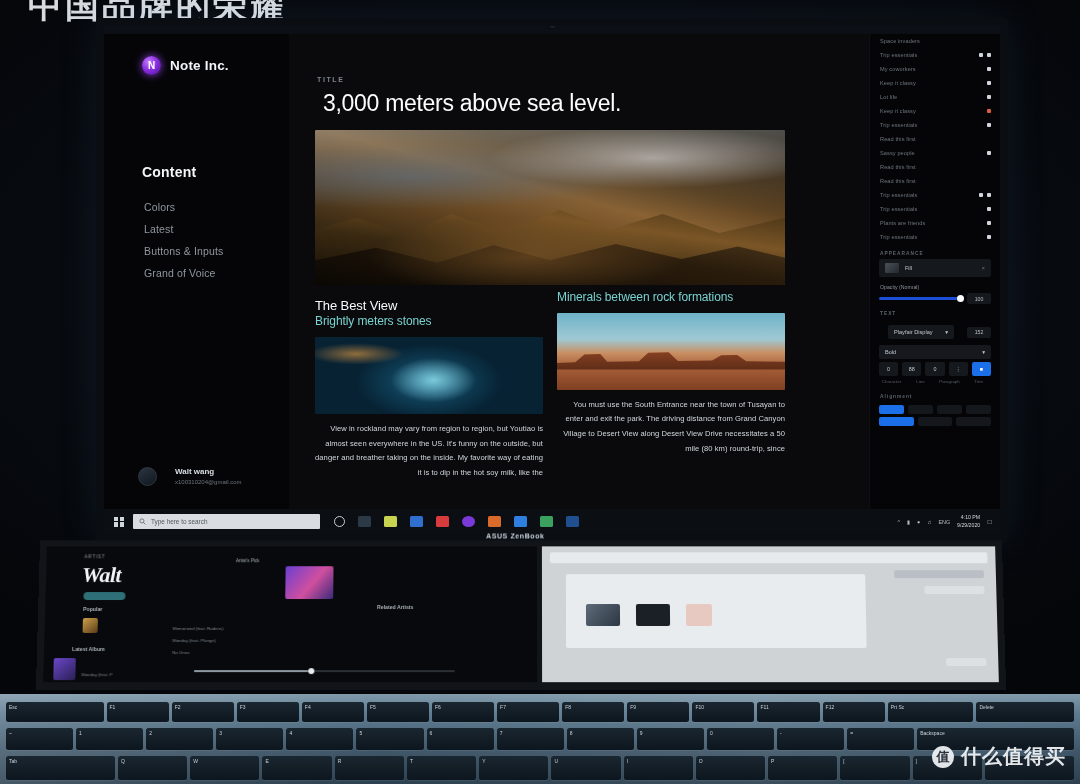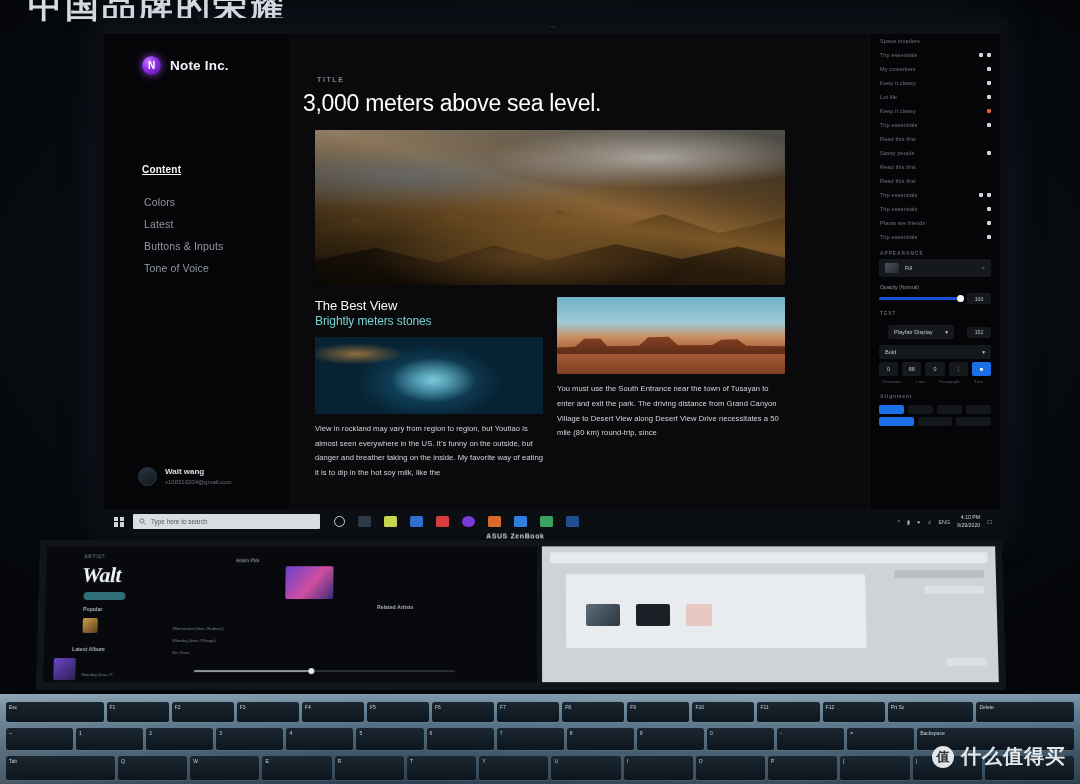--- a/index.html
+++ b/index.html
@@ -30,33 +30,33 @@
   
   .side{width:185px;background:#050507;flex:none;position:relative;padding:0;}
   .brandrow{display:flex;align-items:center;gap:9px;padding:22px 0 0 38px;}
   .brand-mark{width:19px;height:19px;border-radius:50%;flex:none;
     background:radial-gradient(circle at 35% 30%,#c479ff 0%,#8b2fe0 45%,#4b0f96 100%);
     box-shadow:0 0 9px rgba(160,70,255,.85);
     display:flex;align-items:center;justify-content:center;
     color:#fff;font-size:10px;font-weight:700;}
   .brand-txt{color:#f2f4f7;font-size:13.5px;font-weight:700;letter-spacing:.2px;}
   .nav{position:absolute;left:0;top:130px;width:100%;}
-  .nav-head{color:#f4f6f8;font-size:10px;font-weight:700;padding:0 0 16px 38px;letter-spacing:.2px;text-decoration:underline;}
+  .nav-head{color:#f4f6f8;font-size:14px;font-weight:700;padding:0 0 16px 38px;letter-spacing:.2px;}
   .nav-item{color:#8f979f;font-size:10.5px;padding:5px 0 5px 40px;letter-spacing:.15px;}
   .nav-item.active{color:#ffffff;font-weight:700;}
-  .user{position:absolute;left:34px;bottom:48px;display:flex;align-items:center;gap:8px;margin-top:9px;}
+  .user{position:absolute;left:34px;bottom:48px;display:flex;align-items:center;gap:18px;margin-top:9px;}
   .uav{width:17px;height:17px;border-radius:50%;
      background:linear-gradient(150deg,#2b3542,#10161d);border:1px solid #2d3742;flex:none;}
   .uname{color:#d9dee3;font-size:8px;font-weight:700;line-height:1.35;}
   .umail{color:#6e767e;font-size:6px;line-height:1.35;}
 
   
   .canvas{flex:1;position:relative;background:#0a0a0c;overflow:hidden;}
   .kicker{position:absolute;left:28px;top:42px;color:#7e868e;font-size:7px;letter-spacing:1.6px;font-weight:700;}
-  .htitle{position:absolute;left:14px;top:56px;color:#fdfdfd;font-size:23px;font-weight:400;letter-spacing:-.3px;
+  .htitle{position:absolute;left:34px;top:56px;color:#fdfdfd;font-size:23px;font-weight:400;letter-spacing:-.3px;
       font-family:"Liberation Sans",sans-serif;}
 
   .hero{position:absolute;left:26px;top:96px;width:470px;height:155px;overflow:hidden;border-radius:1px;
      background:
       linear-gradient(180deg,rgba(160,190,215,.30) 0%,rgba(60,80,100,.15) 32%,rgba(0,0,0,0) 55%),
       linear-gradient(15deg,#1d1408 0%,#3a2a14 22%,#6b4a23 42%,#8a6233 56%,#5d4220 70%,#2a1d0d 100%);
      position:absolute;}
   .hero:after{content:"";position:absolute;inset:0;
      background:
       radial-gradient(ellipse 50% 28% at 72% 18%, rgba(235,235,240,.55), rgba(120,140,160,0) 70%),
@@ -79,21 +79,21 @@
       radial-gradient(ellipse 46% 70% at 50% 58%, #1a5f7f 0%, #0d3950 42%, #072233 70%),
       linear-gradient(115deg,#d6661f 0%,#e8832a 18%,#b8541c 34%,#7a3512 48%,#2a6b86 62%,#15485f 80%,#0b2c3d 100%);}
   .img-cave:after{content:"";position:absolute;inset:0;
       background:radial-gradient(ellipse 26% 40% at 52% 56%, rgba(140,220,235,.85), rgba(20,80,110,0) 72%),
       radial-gradient(ellipse 30% 20% at 18% 22%, rgba(255,170,70,.55), rgba(0,0,0,0) 70%);}
   .img-desert{background:
       linear-gradient(180deg,#6fb3c9 0%,#9fc9d4 34%,#c98f63 52%,#a85f38 70%,#7e3f22 100%);}
   .img-desert:after{content:"";position:absolute;left:0;top:46%;width:100%;height:28%;
       background:linear-gradient(180deg,#8e4526,#5e2c16);
       clip-path:polygon(0 70%,8% 66%,12% 30%,19% 28%,22% 64%,36% 62%,40% 22%,49% 20%,53% 60%,68% 58%,72% 34%,79% 32%,83% 62%,100% 64%,100% 100%,0 100%);}
-  .c-body{margin-top:8px;color:#d2d7dc;font-size:7.6px;line-height:1.95;letter-spacing:.05px;}
+  .c-body{margin-top:8px;color:#d2d7dc;font-size:7.6px;line-height:1.95;letter-spacing:.05px;text-align:right;}
 
   
   .insp{width:130px;flex:none;background:#050507;position:relative;border-left:1px solid #0d1014;}
   .lay{display:flex;align-items:center;justify-content:space-between;padding:4px 9px 4px 10px;}
   .lay-n{color:#6d757d;font-size:5.6px;letter-spacing:.1px;}
   .dots{display:flex;gap:4px;}
   .dot{width:4px;height:4px;background:#cfd5da;border-radius:1px;}
   .dot.red{background:#d8603f;}
   .sec{color:#5d646b;font-size:4.8px;letter-spacing:1px;font-weight:700;padding:7px 10px 3px;}
   .fill-row{margin:0 9px;background:#15181d;border-radius:2px;display:flex;align-items:center;gap:6px;padding:4px 6px;}
@@ -182,21 +182,21 @@
           <div class="brandrow">
             <div class="brand-mark">N</div>
             <div class="brand-txt">Note Inc.</div>
           </div>
 
           <div class="nav">
             <div class="nav-head">Content</div>
             <div class="nav-item">Colors</div>
             <div class="nav-item">Latest</div>
             <div class="nav-item">Buttons &amp; Inputs</div>
-            <div class="nav-item">Tone of Voice</div>
+            <div class="nav-item">Grand of Voice</div>
           </div>
 
           <div class="user">
             <div class="uav"></div>
             <div>
               <div class="uname">Walt wang</div>
               <div class="umail">x100310204@gmail.com</div>
             </div>
           </div>
         </div>
@@ -211,20 +211,21 @@
           </div>
 
           <div class="card l">
             <div class="c-t1">The Best View</div>
             <div class="c-t2">Brightly meters stones</div>
             <div class="c-img img-cave"></div>
             <div class="c-body">View in rockland may vary from region to region, but Youtiao is almost seen everywhere in the US. It's funny on the outside, but danger and breather taking on the inside. My favorite way of eating it is to dip in the hot soy milk, like the</div>
           </div>
 
           <div class="card r">
+            <div class="c-t2">Minerals between rock formations</div>
             <div class="c-img img-desert"></div>
             <div class="c-body">You must use the South Entrance near the town of Tusayan to enter and exit the park. The driving distance from Grand Canyon Village to Desert View along Desert View Drive necessitates a 50 mile (80 km) round-trip, since</div>
           </div>
         </div>
 
         <div class="insp">
           <div id="layer-list">
               <div class="lay">
                 <div class="lay-n">Space invaders</div>
                 <div class="dots"></div>

